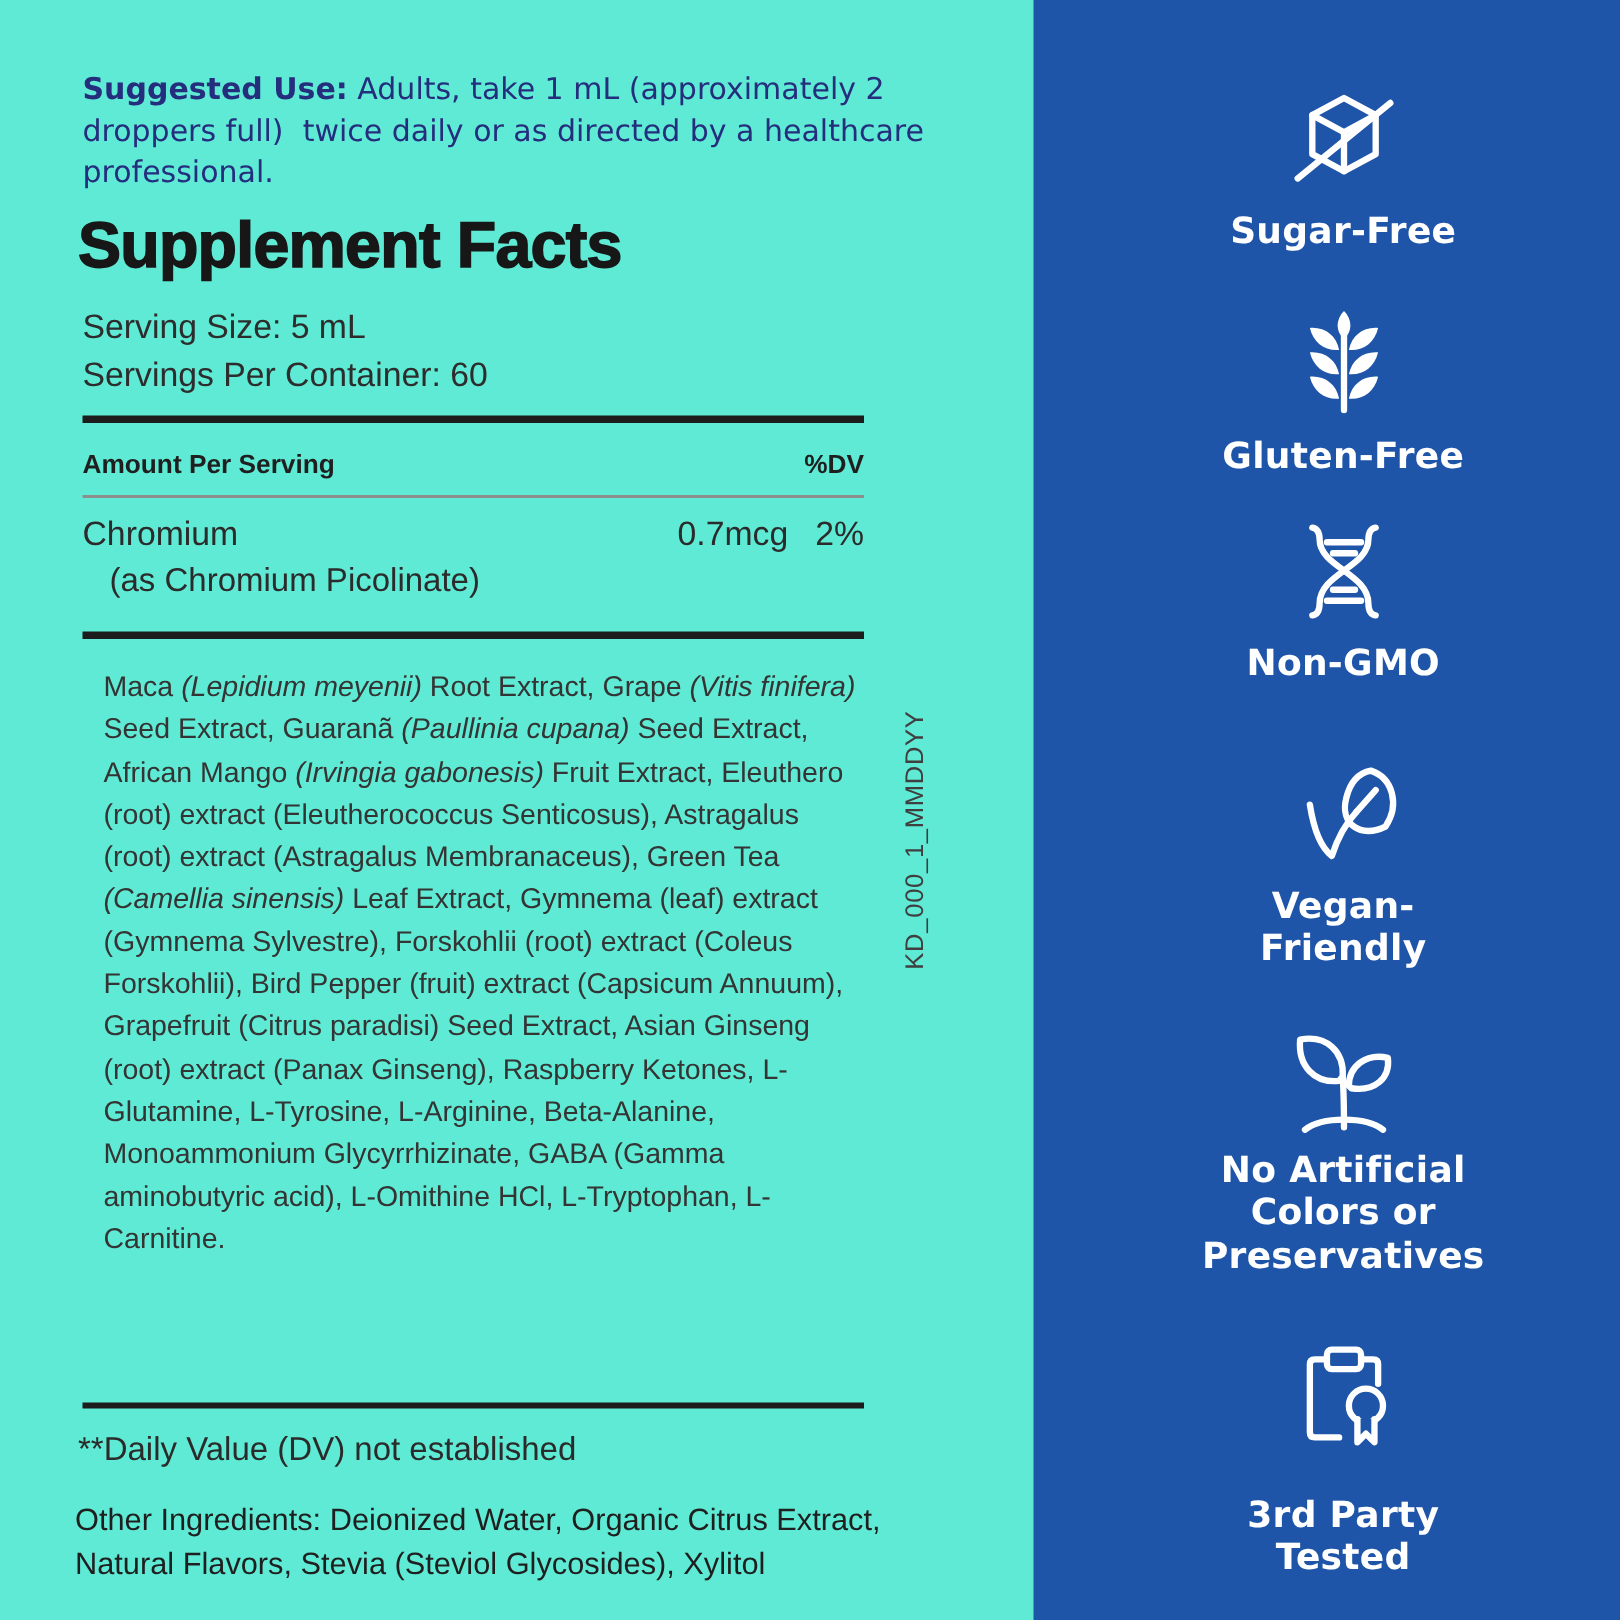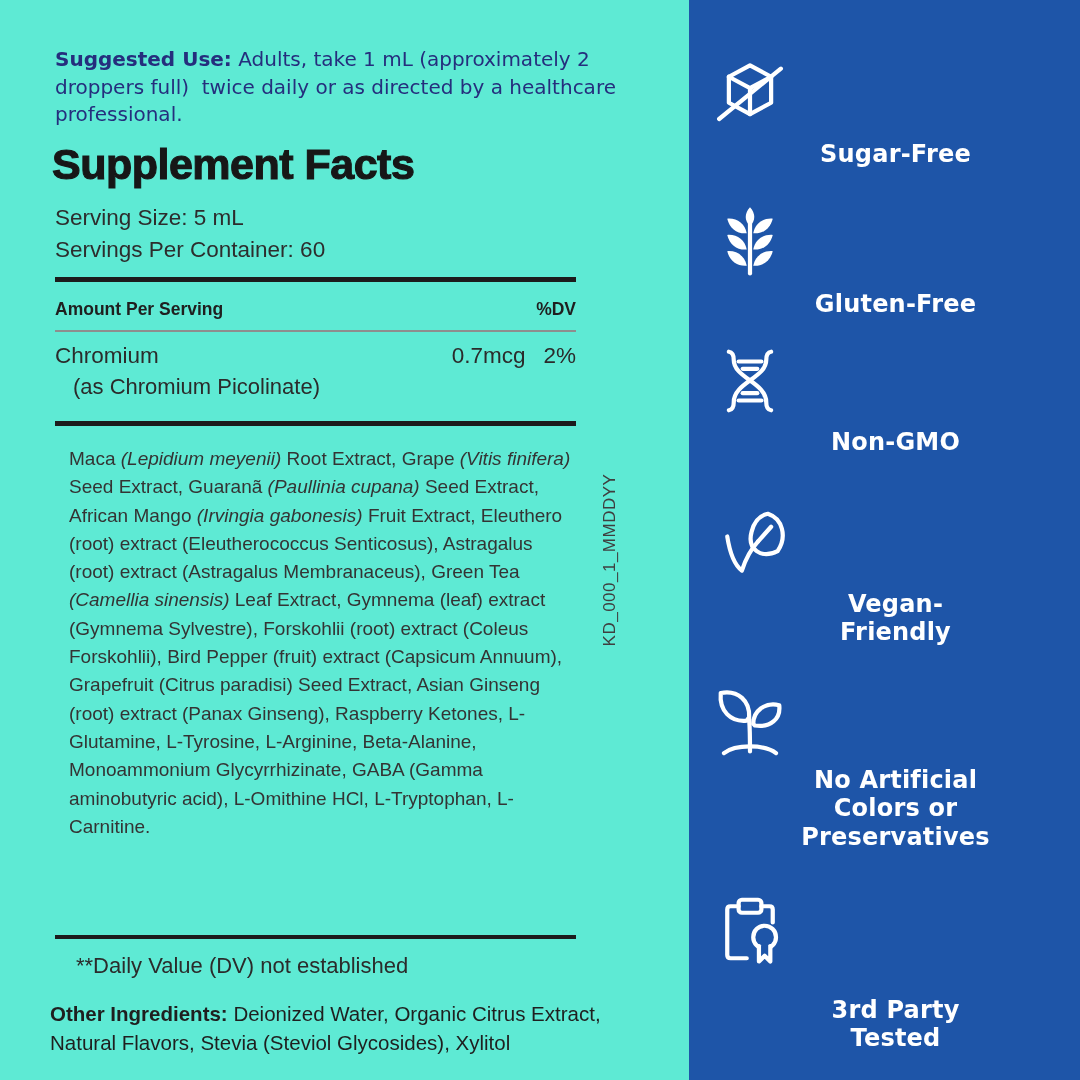--- a/index.html
+++ b/index.html
@@ -51,36 +51,36 @@
     left:55px;top:438px;display:flex;align-items:baseline;
     font-size:22.5px;font-weight:bold;color:var(--text-dark);
   }
   .blend-row .amt{margin-left:44px;}
   .blend-row .mark{margin-left:30px;font-size:20px;position:relative;top:-3px;}
   .blend-para{
     left:69px;top:445px;width:510px;
     font-size:19px;line-height:28.3px;color:var(--text-body);
   }
   .blend-para .it{font-style:italic;}
-  .footnote{left:52px;top:953px;font-size:22px;color:#2b2b2b;margin-left:24px;}
+  .footnote{left:52px;top:953px;font-size:22px;color:#2b2b2b;}
   .other{left:50px;top:999px;width:565px;font-size:20.5px;line-height:1.43;color:var(--text-dark);}
-  .other .lbl{font-weight:bold;}
+  .other .lbl{font-weight:normal;}
   .side-code{
     left:510px;top:550px;width:200px;height:20px;
     transform:rotate(-90deg);
     font-size:17px;color:#3f3f3f;letter-spacing:0.5px;text-align:center;
   }
   
   .panel{
     left:689px;top:0;width:391px;height:1080px;
     background:var(--panel-blue);
   }
   .badge{
     position:absolute;left:22px;right:0;
-    display:flex;flex-direction:column;
+    display:flex;flex-direction:column;align-items:center;
     color:#fff;
   }
   .badge-icon{display:block;width:78px;height:78px;}
   .badge-icon svg{width:100%;height:100%;display:block;color:#fff;}
   .badge-label{
     margin-top:8px;
     font-family:"DejaVu Sans",sans-serif;
     font-weight:bold;font-size:24px;line-height:1.18;
     text-align:center;white-space:pre-line;letter-spacing:0.2px;
   }

